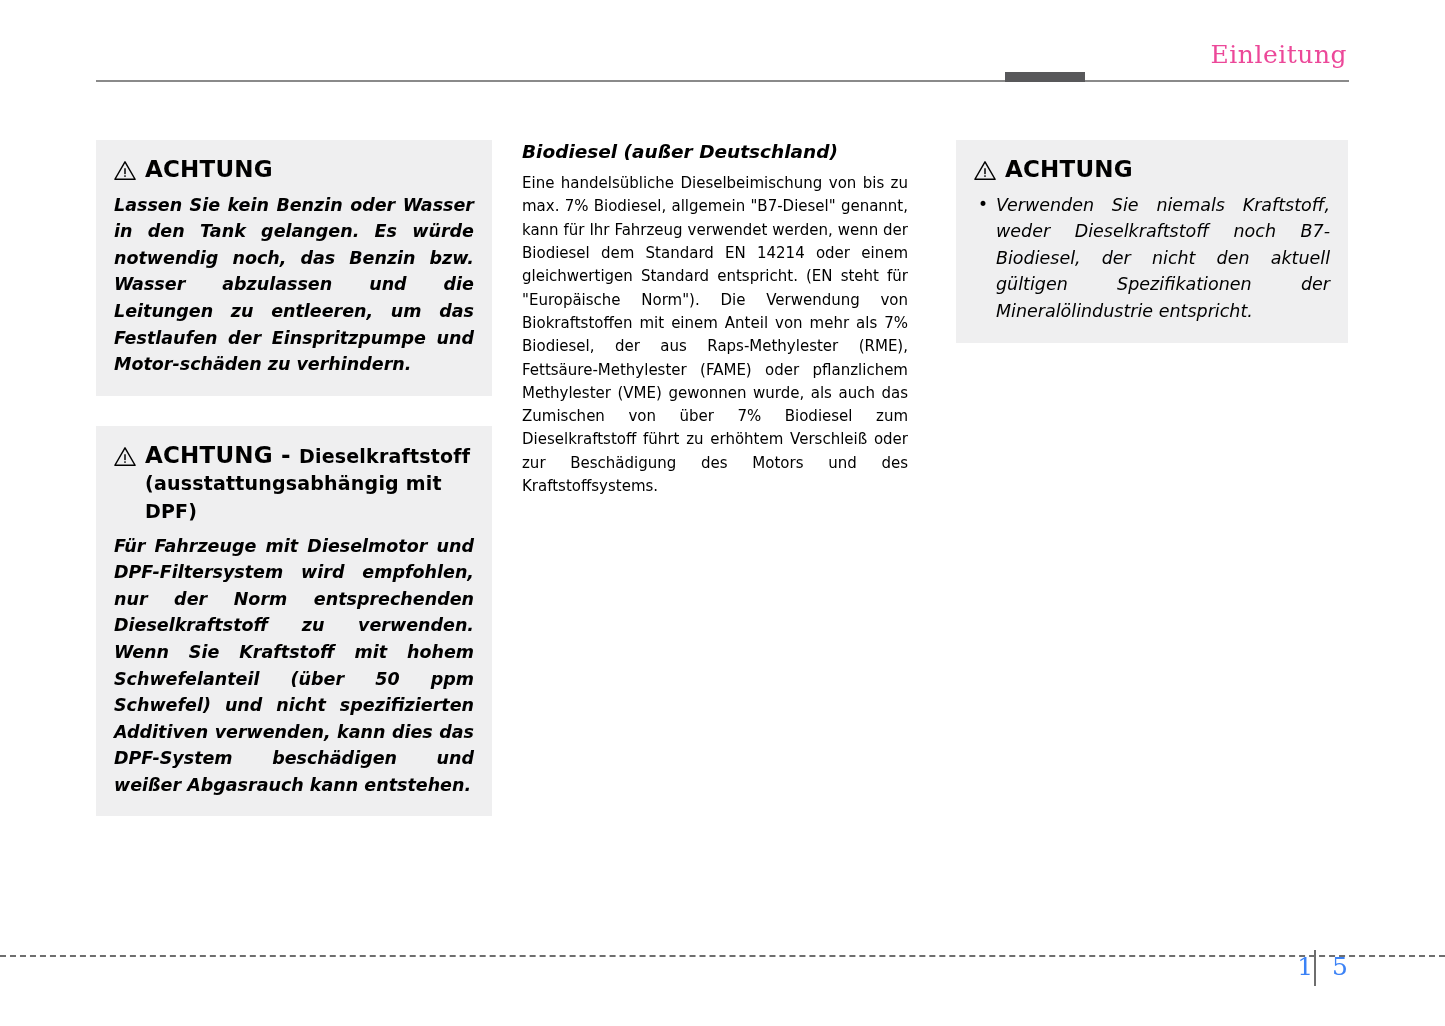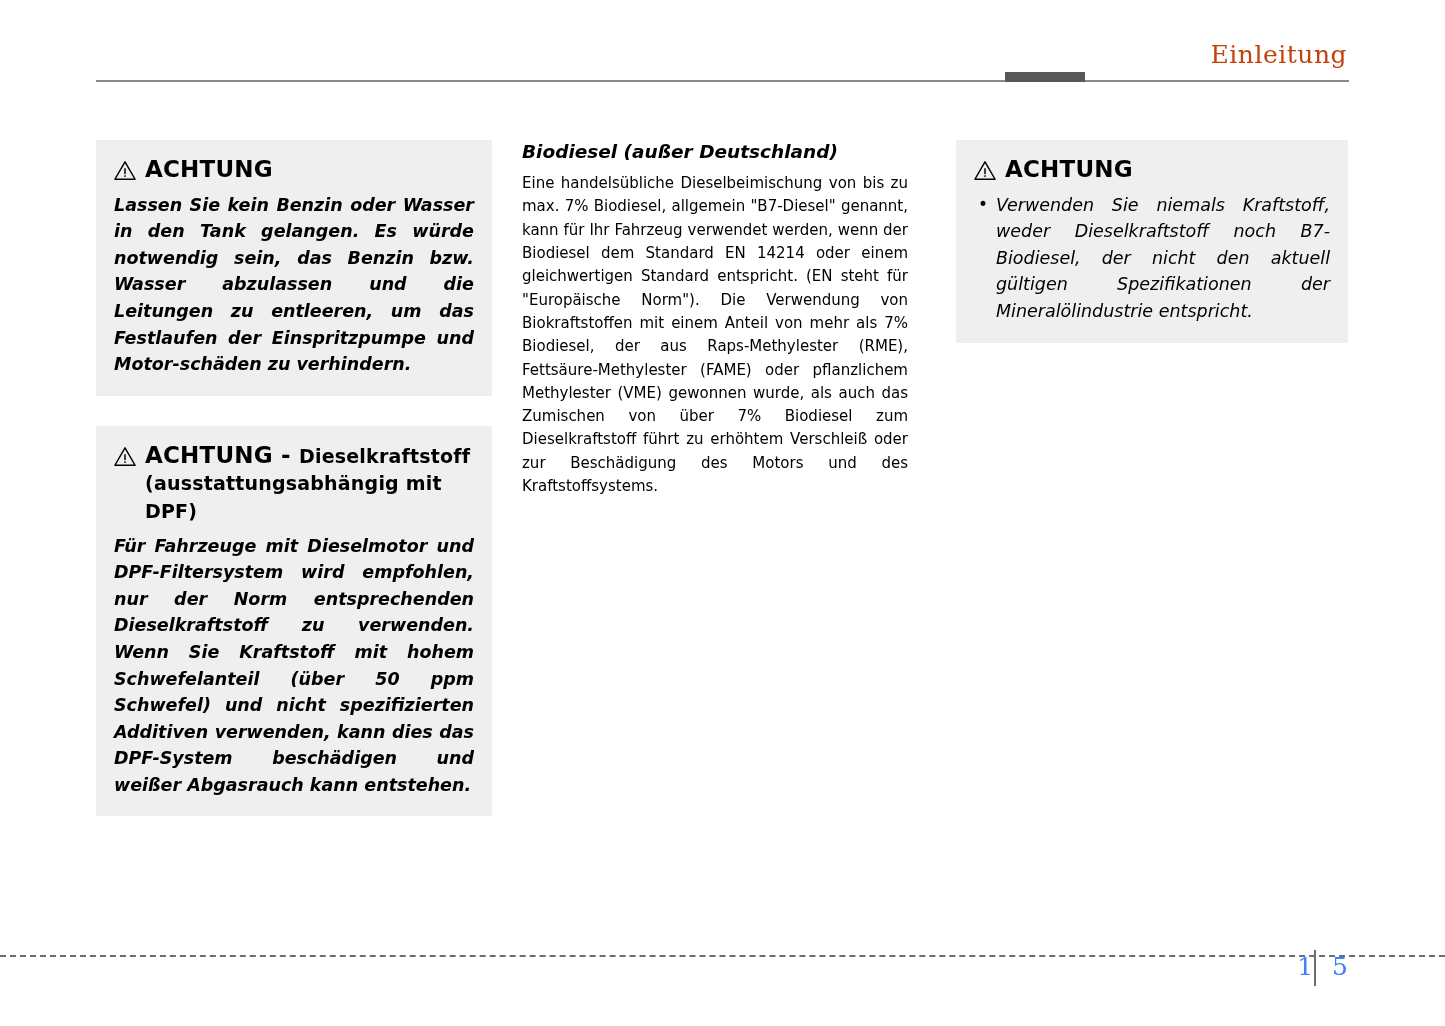--- a/index.html
+++ b/index.html
@@ -22,21 +22,21 @@
     top: 0;
     left: 0;
     width: 1445px;
     height: 92px;
   }
   .header-title {
     position: absolute;
     right: 98px;
     top: 40px;
     font-size: 25px;
-    color: #c2410c;
+    color: #ec4899;
     font-family: "DejaVu Serif", serif;
     letter-spacing: 0.5px;
   }
   .header-rule {
     position: absolute;
     left: 96px;
     top: 80px;
     width: 1253px;
     height: 2px;
     background: #8a8a8a;
@@ -183,21 +183,21 @@
       <span class="warn-icon">
         <svg viewBox="0 0 24 24" width="22" height="22" aria-hidden="true">
           <path d="M12 2 L23 21 L1 21 Z" fill="none" stroke="#000" stroke-width="1.6" stroke-linejoin="round"></path>
           <rect x="11.2" y="9" width="1.6" height="6.4" fill="#000"></rect>
           <rect x="11.2" y="16.7" width="1.6" height="1.7" fill="#000"></rect>
         </svg>
       </span>
       <span class="warn-title">ACHTUNG</span>
     </div>
     <div class="warn-body">
-      <p>Lassen Sie kein Benzin oder Wasser in den Tank gelangen. Es würde notwendig sein, das Benzin bzw. Wasser abzulassen und die Leitungen zu entleeren, um das Festlaufen der Einspritzpumpe und Motor-schäden zu verhindern.</p>
+      <p>Lassen Sie kein Benzin oder Wasser in den Tank gelangen. Es würde notwendig noch, das Benzin bzw. Wasser abzulassen und die Leitungen zu entleeren, um das Festlaufen der Einspritzpumpe und Motor-schäden zu verhindern.</p>
     </div>
   </div>
 
   <div class="warn-box">
     <div class="warn-head">
       <span class="warn-icon">
         <svg viewBox="0 0 24 24" width="22" height="22" aria-hidden="true">
           <path d="M12 2 L23 21 L1 21 Z" fill="none" stroke="#000" stroke-width="1.6" stroke-linejoin="round"></path>
           <rect x="11.2" y="9" width="1.6" height="6.4" fill="#000"></rect>
           <rect x="11.2" y="16.7" width="1.6" height="1.7" fill="#000"></rect>

